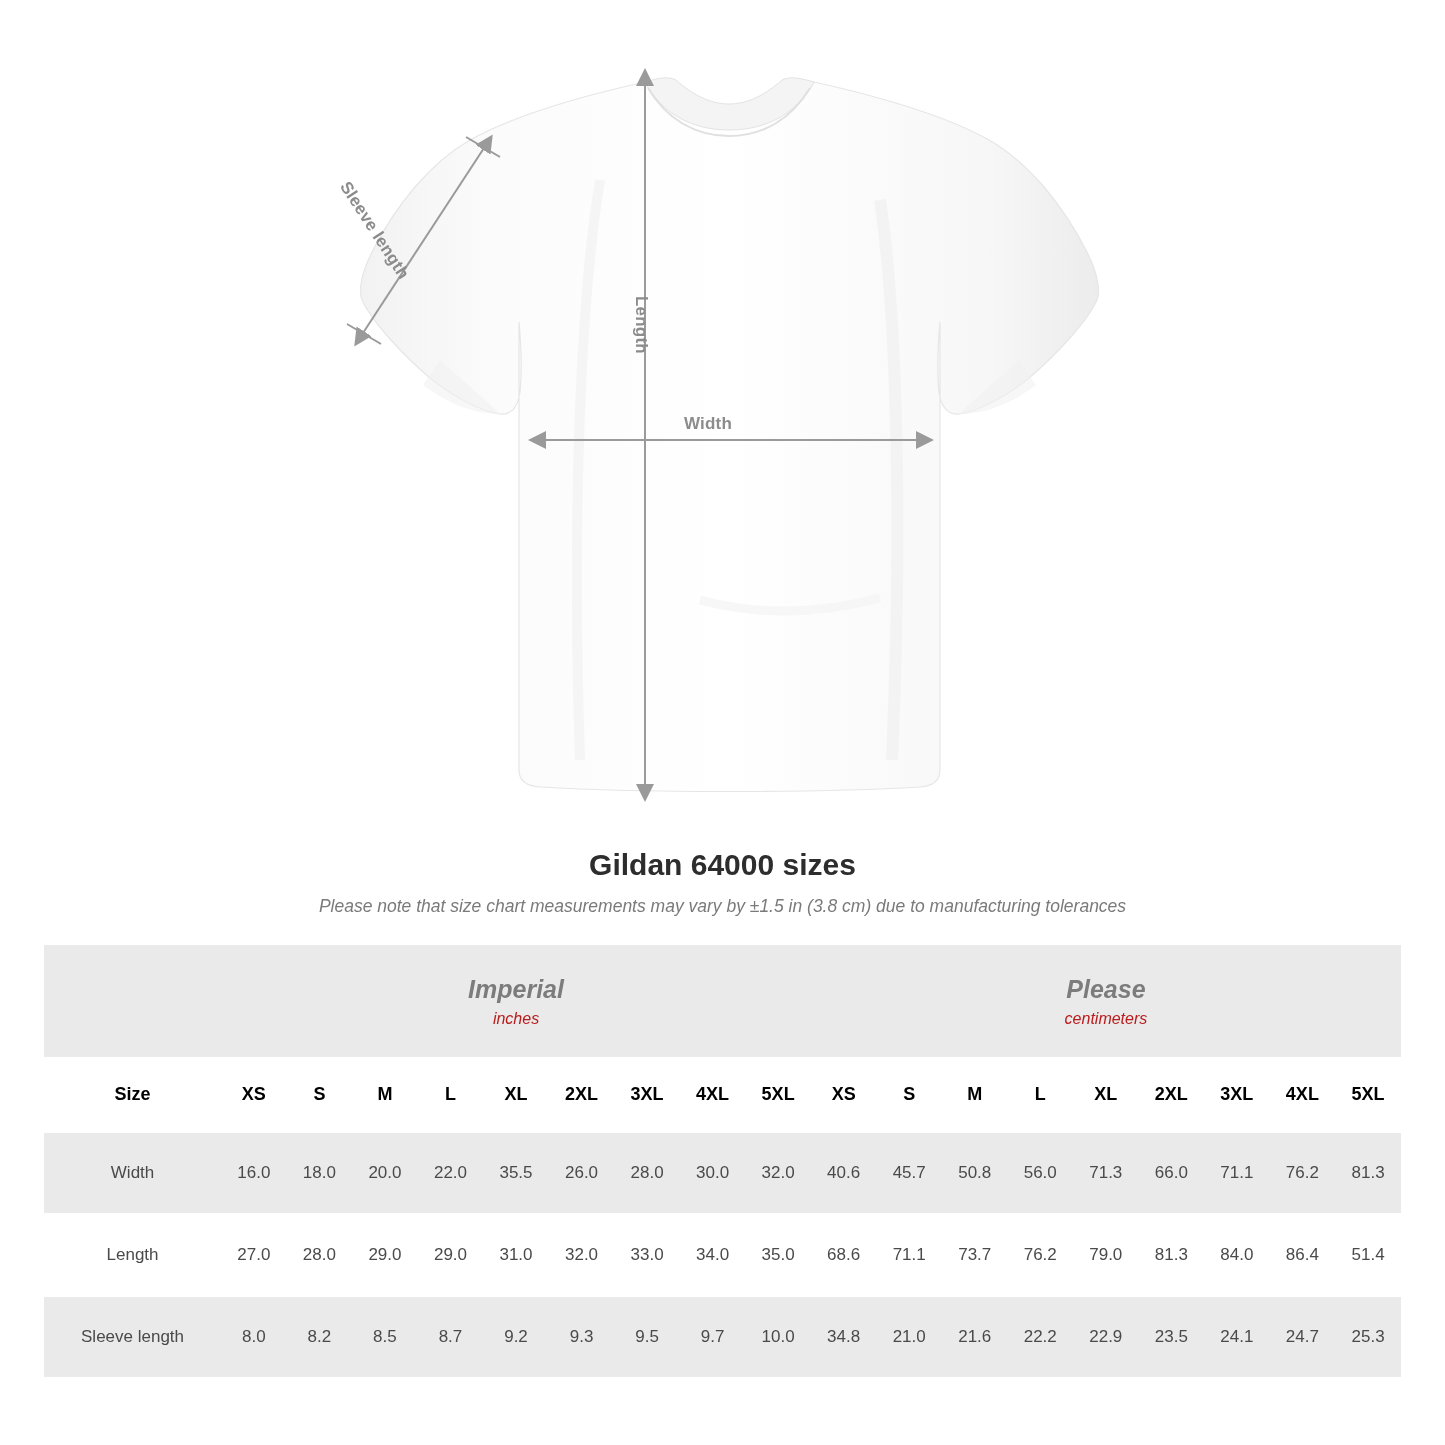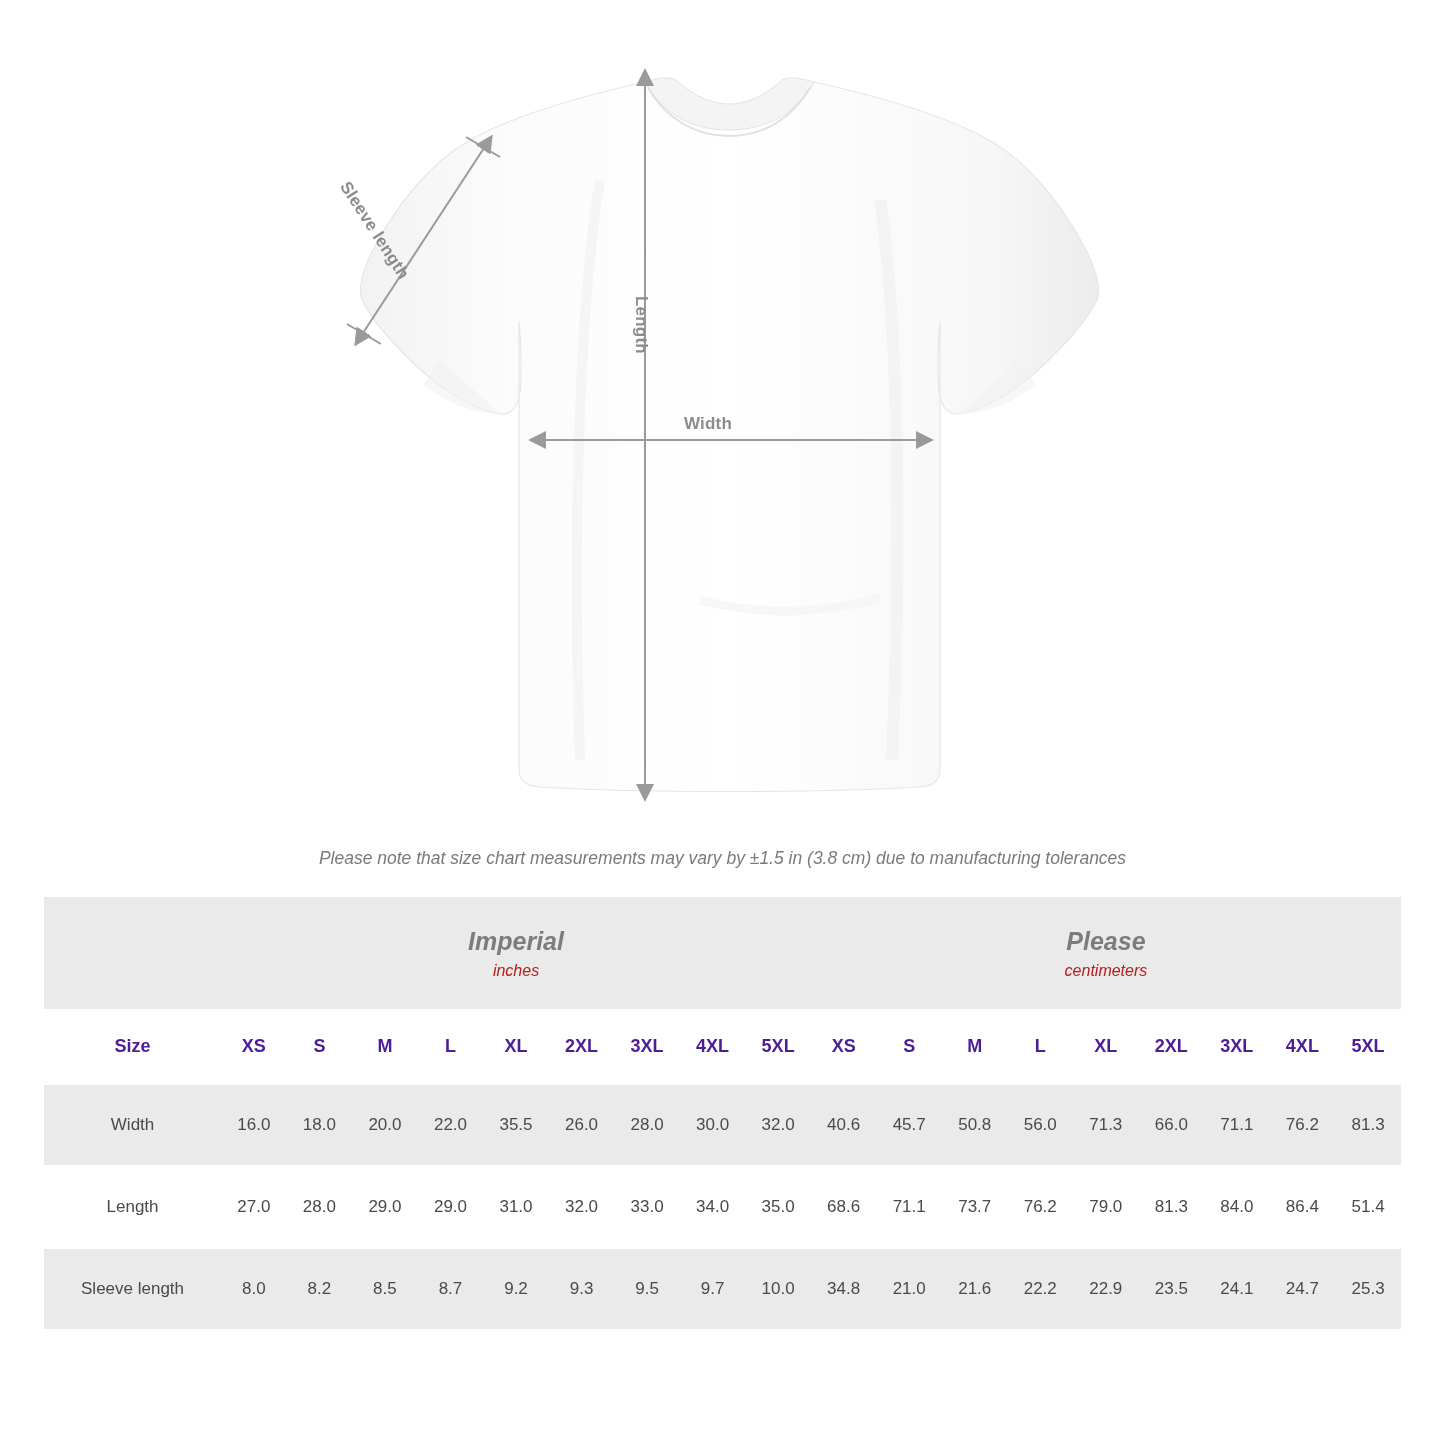--- a/index.html
+++ b/index.html
@@ -112,21 +112,21 @@
   }
   .banner-blank {
     background: #eaeaea;
   }
 
   
   tr.header-row td {
     height: 72px;
     background: #ffffff;
     font-weight: bold;
-    color: #4c1d95;
+    color: #000000;
     font-size: 18px;
   }
   tr.header-row td.rowhead {
     font-size: 18px;
     font-weight: bold;
   }
 
   tr.data-row td {
     height: 78px;
   }
@@ -225,20 +225,21 @@
 
       <line x1="544" y1="440" x2="918" y2="440" stroke="#9a9a9a" stroke-width="2" marker-start="url(#arrowStart)" marker-end="url(#arrowEnd)"></line>
     </svg>
 
     <div class="dim-label sleeve">Sleeve length</div>
     <div class="dim-label length">Length</div>
     <div class="dim-label width">Width</div>
   </div>
 
   <div class="title-block">
+    <h1 class="chart-title">Gildan 64000 sizes</h1>
     <p class="chart-note">Please note that size chart measurements may vary by ±1.5 in (3.8 cm) due to manufacturing tolerances</p>
   </div>
 
   <div class="table-wrap">
     <table class="size-table">
       <colgroup>
         <col style="width:177px">
         <col span="18" style="width:65.5px">
       </colgroup>
       <tbody>

